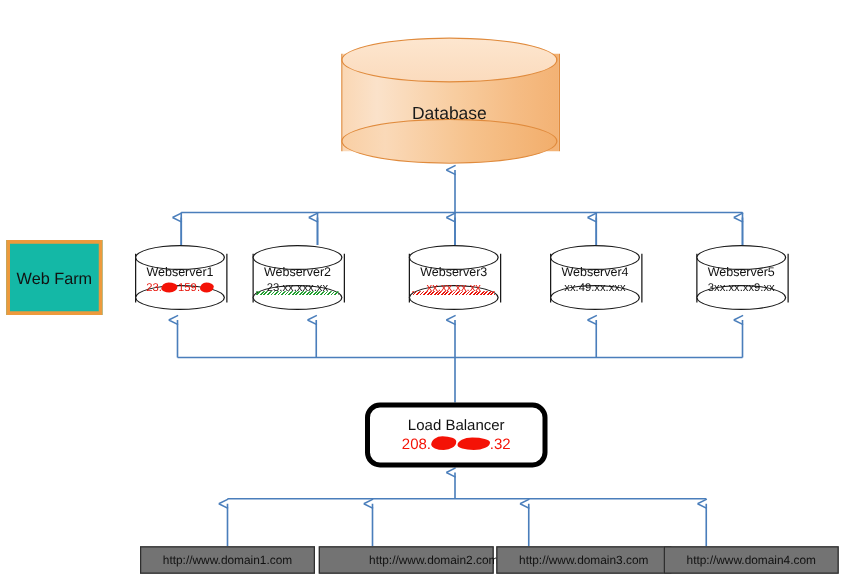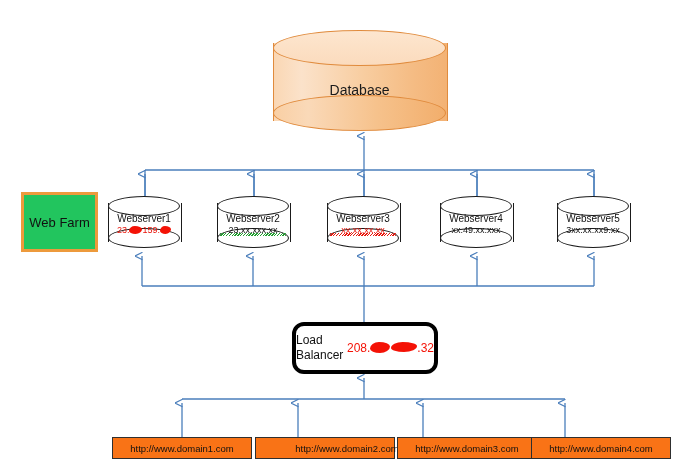--- a/index.html
+++ b/index.html
@@ -74,26 +74,26 @@
     top: 52px;
     width: 173px;
     text-align: center;
     font-size: 14px;
     color: #1a1a1a;
   }
 
   
   .webfarm-box {
     position: absolute;
-    left: 21px;
+    left: 5px;
     top: 192px;
     width: 77px;
     height: 60px;
     border: 3px solid #ED9A3C;
-    background: #22c55e;
+    background: #14b8a6;
     box-sizing: border-box;
     display: flex;
     align-items: center;
     justify-content: center;
   }
   .webfarm-box span {
     font-size: 13px;
     color: #111111;
   }
 
@@ -199,21 +199,21 @@
     position: absolute;
     left: 292px;
     top: 322px;
     width: 146px;
     height: 52px;
     border: 4px solid #000000;
     border-radius: 12px;
     background: #ffffff;
     box-sizing: border-box;
     display: flex;
-    flex-direction: row;
+    flex-direction: column;
     align-items: center;
     justify-content: center;
   }
   .lb-title {
     font-size: 12px;
     color: #111111;
     line-height: 15px;
   }
   .lb-ip {
     font-size: 12px;
@@ -222,21 +222,21 @@
     white-space: nowrap;
   }
 
   
   .domain-box {
     position: absolute;
     top: 437px;
     width: 140px;
     height: 22px;
     border: 1px solid #2f2f2f;
-    background: #f97316;
+    background: #737373;
     box-sizing: border-box;
     display: flex;
     align-items: center;
     justify-content: center;
   }
   .domain-box span {
     font-size: 9.5px;
     color: #111111;
     white-space: nowrap;
   }
@@ -300,21 +300,21 @@
   <div class="ws-shape" style="left:108px;">
     <div class="ws-body"></div>
     <div class="ws-bottom-cap"></div>
     <div class="ws-top-cap"></div>
     <div class="ws-text">
       <span class="ws-name">Webserver1</span>
       <span class="ws-ip red"><span>23.</span><span class="redact" style="width:13px;height:8px;"></span><span>159.</span><span class="redact" style="width:11px;height:8px;"></span></span>
     </div>
   </div>
 
-  <div class="ws-shape" style="left:217px;">
+  <div class="ws-shape" style="left:202px;">
     <div class="ws-body"></div>
     <div class="ws-bottom-cap"></div>
     <div class="ws-top-cap"></div>
     <div class="ws-text">
       <span class="ws-name">Webserver2</span>
       <span class="ws-ip dark squiggle">23.xx.xxx.xx</span>
     </div>
   </div>
 
   <div class="ws-shape" style="left:327px;">

